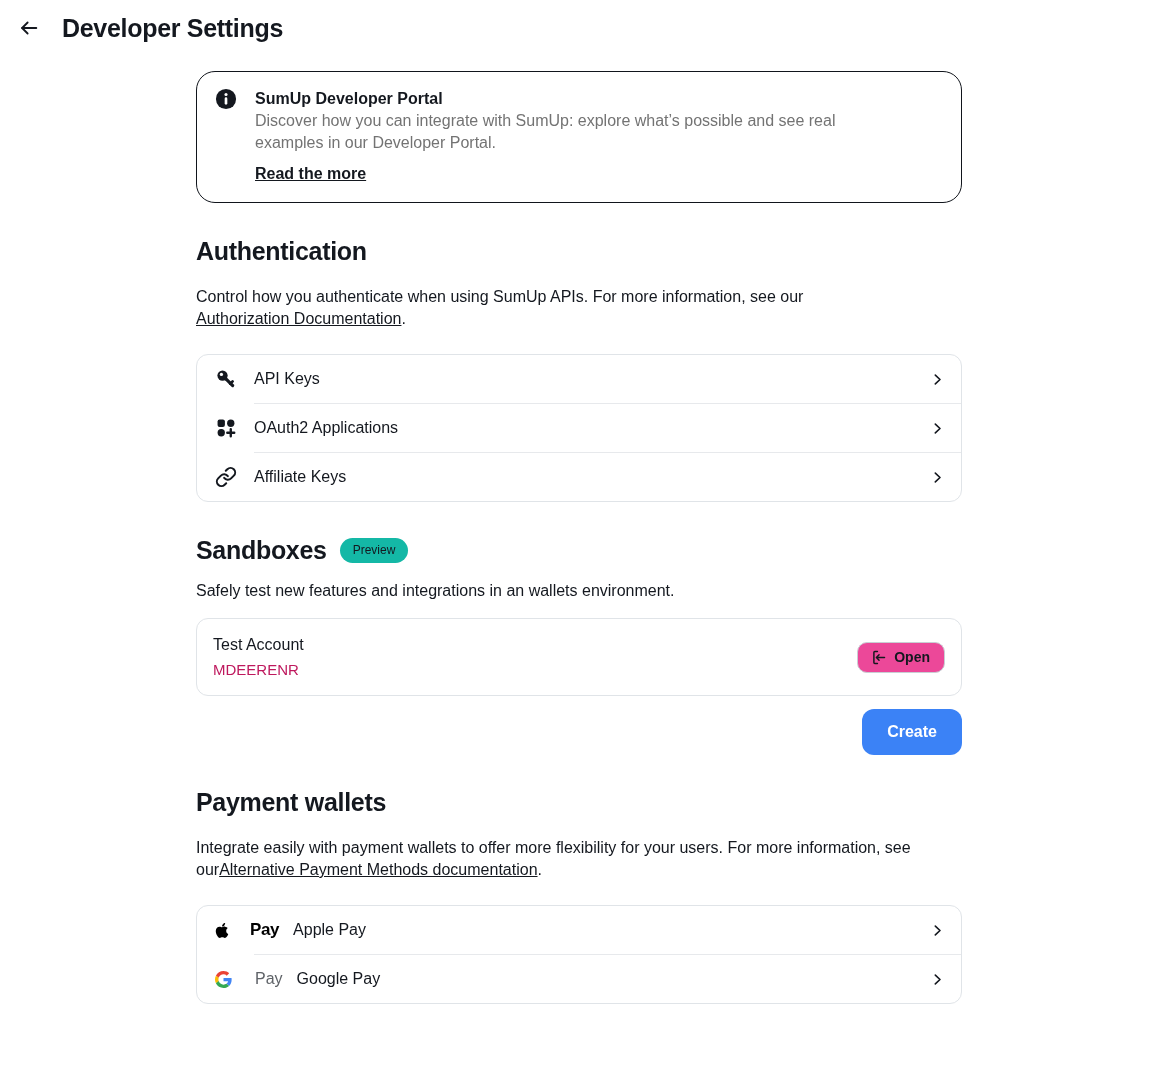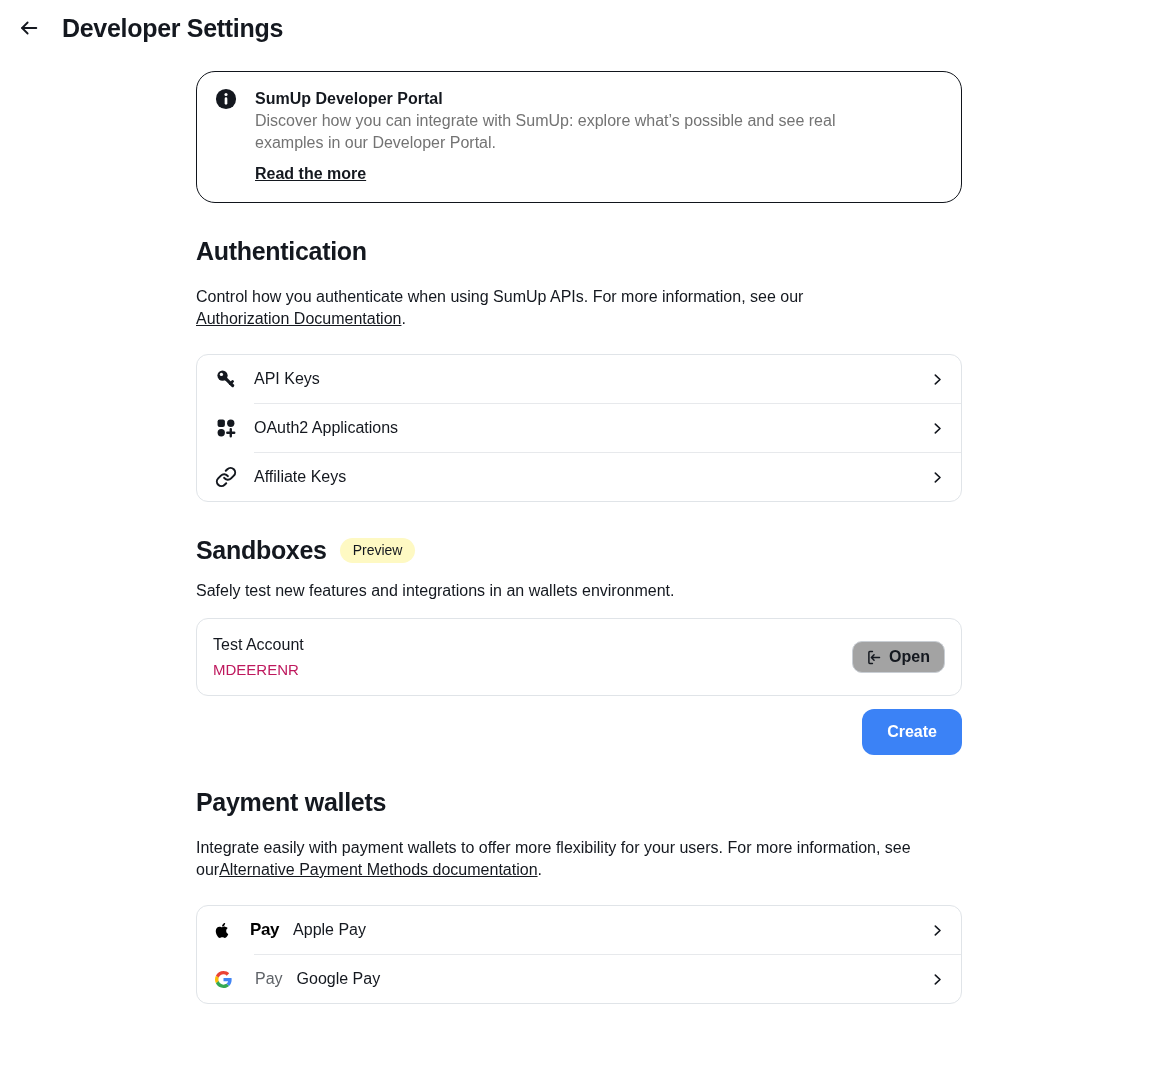--- a/index.html
+++ b/index.html
@@ -30,31 +30,31 @@
   
   .card { margin-top:24px; border:1px solid #e0e4e8; border-radius:12px; background:#fff; overflow:hidden; }
   .row { display:flex; align-items:center; height:48px; padding:0 16px 0 18px; cursor:pointer; }
   .row .row-icon { width:22px; height:22px; display:flex; align-items:center; justify-content:center; flex:0 0 22px; }
   .row .row-label { font-size:16px; margin-left:17px; flex:1; }
   .chev { width:15px; height:15px; flex:0 0 15px; }
   .divider { border-top:1px solid #e7e9ec; margin-left:57px; }
 
   
   .heading-wrap { margin-top:33px; display:flex; align-items:center; gap:13px; }
-  .badge { background:#fef9c3; color:#14181f; font-size:14px; font-weight:500;
+  .badge { background:#14b8a6; color:#14181f; font-size:12px; font-weight:500;
     border-radius:999px; padding:4px 13px; line-height:17px; }
   .desc-single { font-size:16px; line-height:22px; margin-top:15px; }
 
   .account-card { margin-top:16px; border:1px solid #e0e4e8; border-radius:12px;
     padding:15px 16px; display:flex; align-items:center; justify-content:space-between; }
   .account-name { font-size:16px; line-height:21px; }
   .account-id { font-size:15px; line-height:20px; color:#be185d; margin-top:5px; }
-  .open-btn { display:inline-flex; align-items:center; gap:7px; background:#a3a3a3;
+  .open-btn { display:inline-flex; align-items:center; gap:7px; background:#ec4899;
     border:1px solid #c9ced4; border-radius:10px; padding:6px 14px 6px 12px;
-    font-size:16px; font-weight:700; color:#14181f; cursor:pointer;
+    font-size:14px; font-weight:700; color:#14181f; cursor:pointer;
     font-family:"Liberation Sans", sans-serif; }
 
   .create-wrap { margin-top:13px; text-align:right; }
   .create-btn { background:#3b82f6; color:#ffffff; border:none; border-radius:12px;
     padding:14px 25px; font-size:16px; font-weight:700; cursor:pointer;
     font-family:"Liberation Sans", sans-serif; }
 
   
   .wallet-logo { min-width:42px; display:flex; align-items:center;gap:20px; }
   .applepay-text { font-size:17px; font-weight:600; letter-spacing:-0.4px; margin-left:1px; color:#000; }

